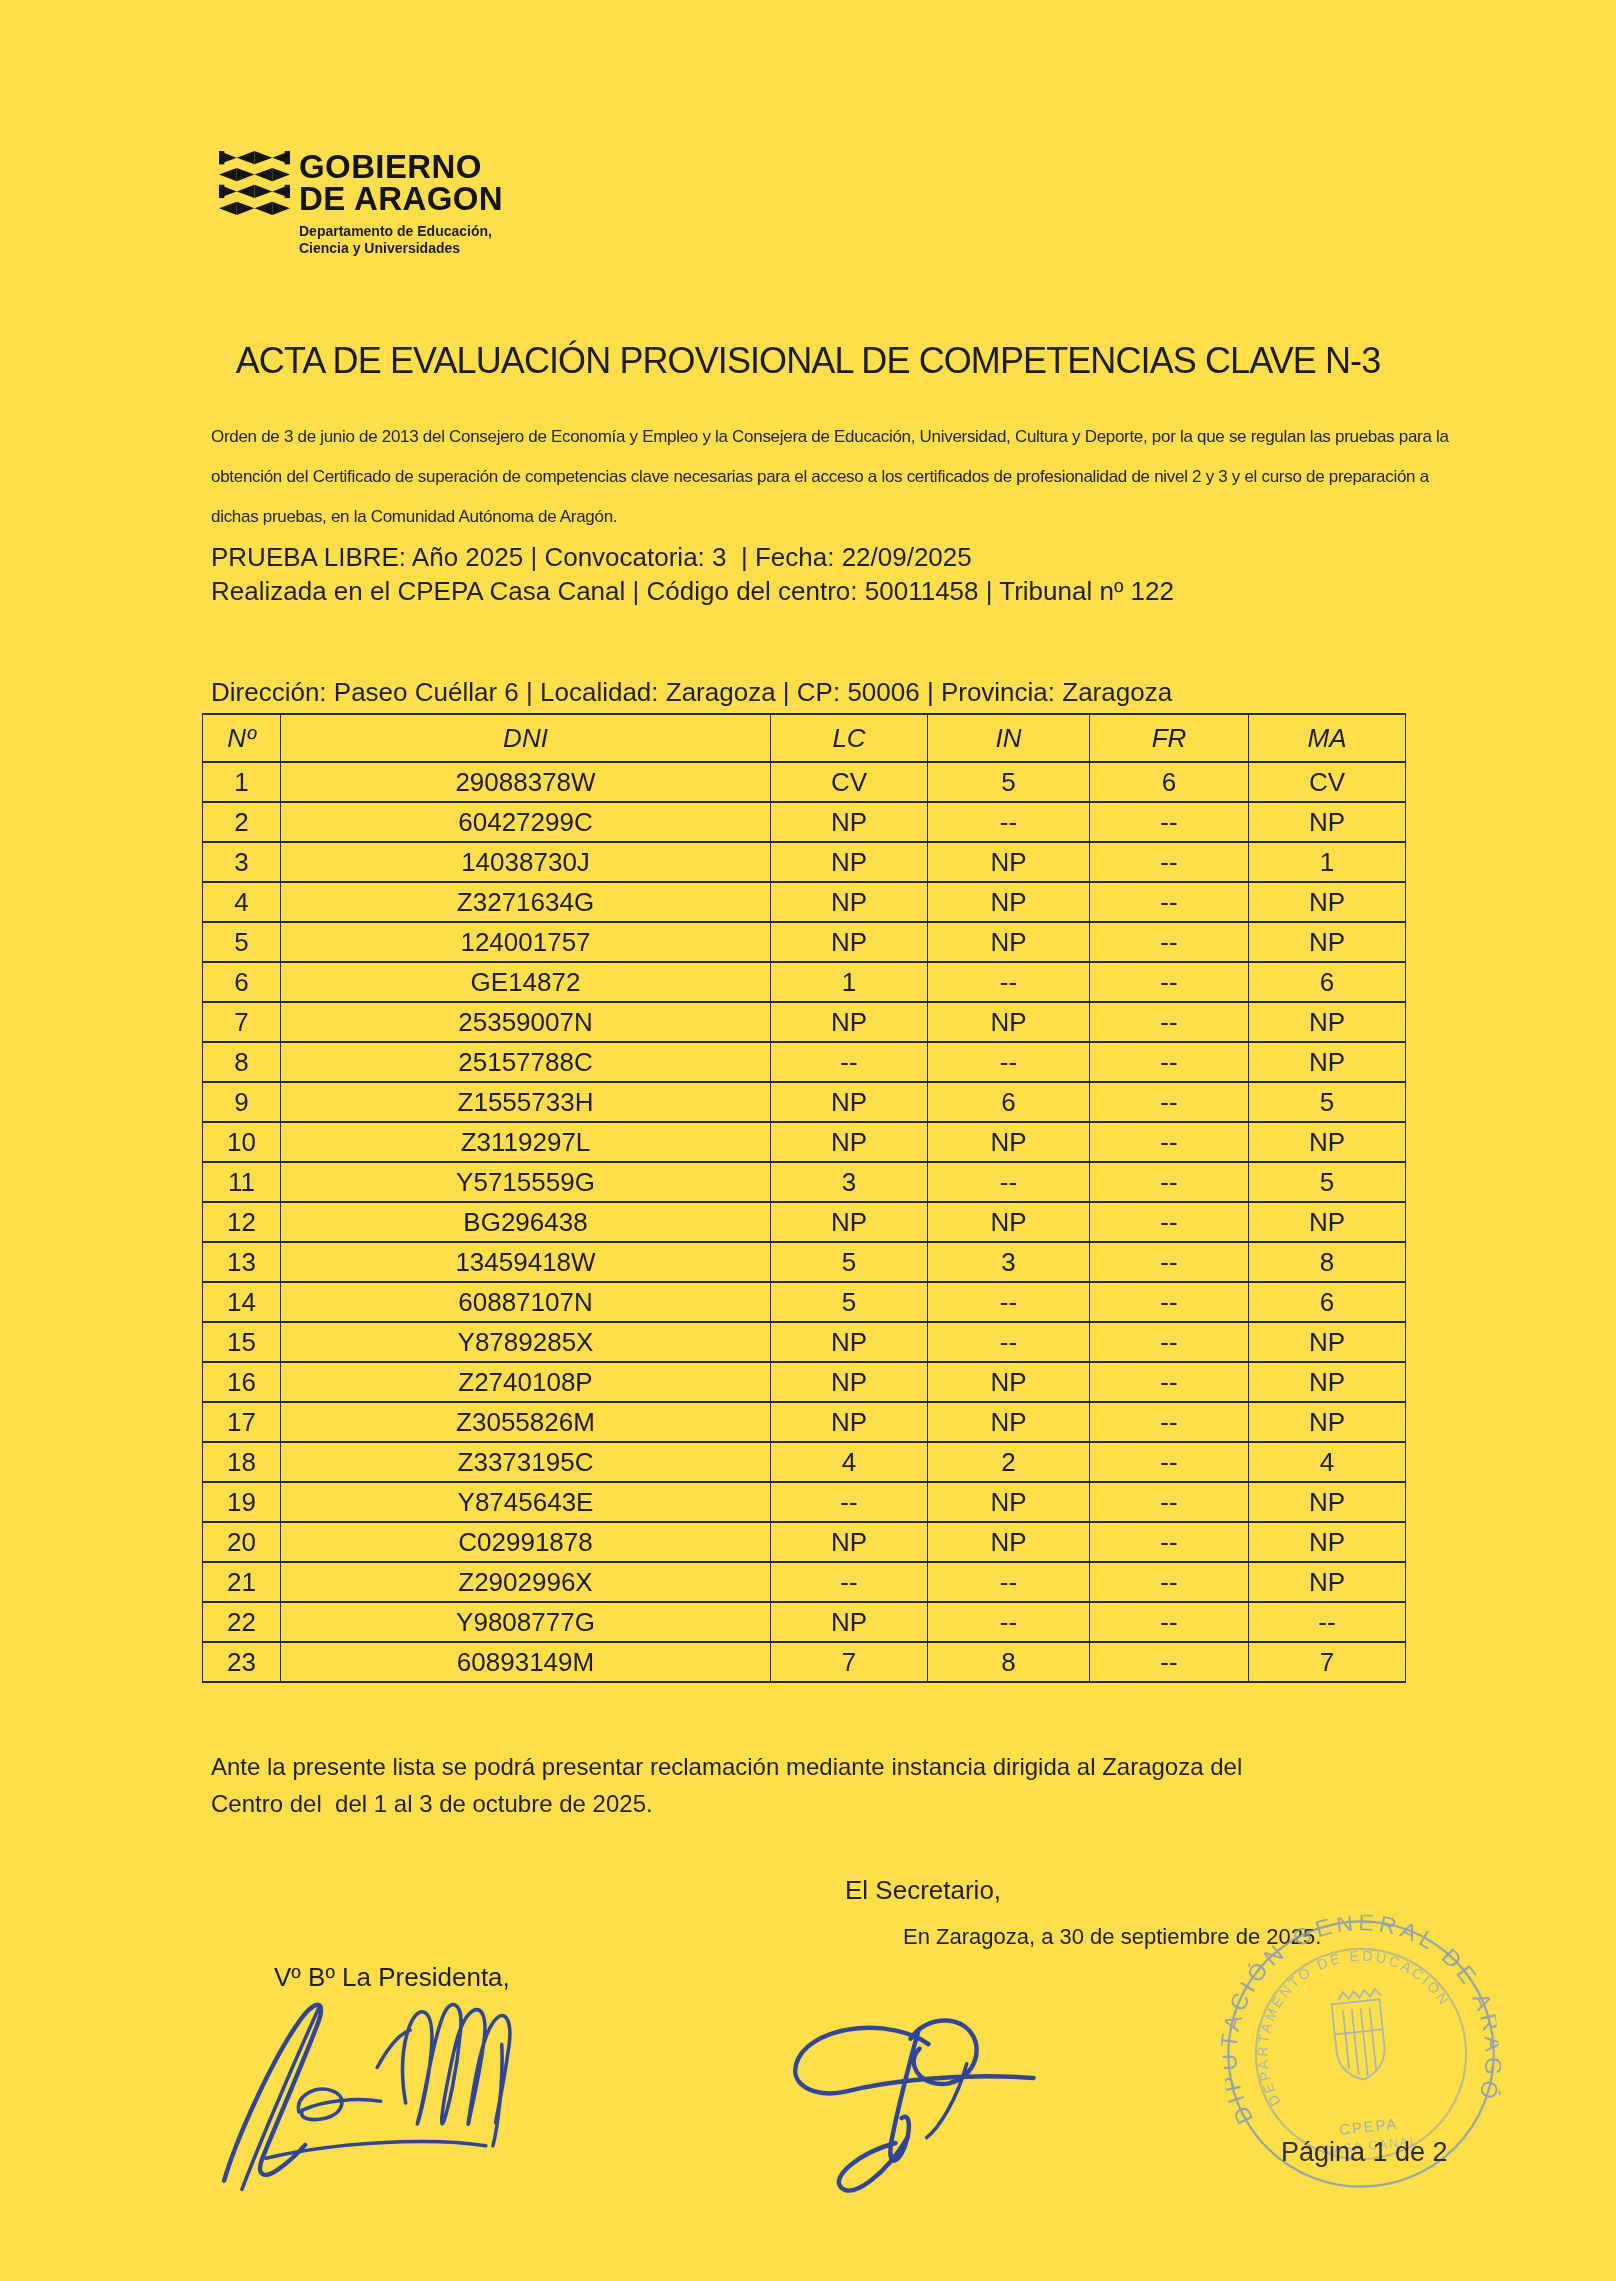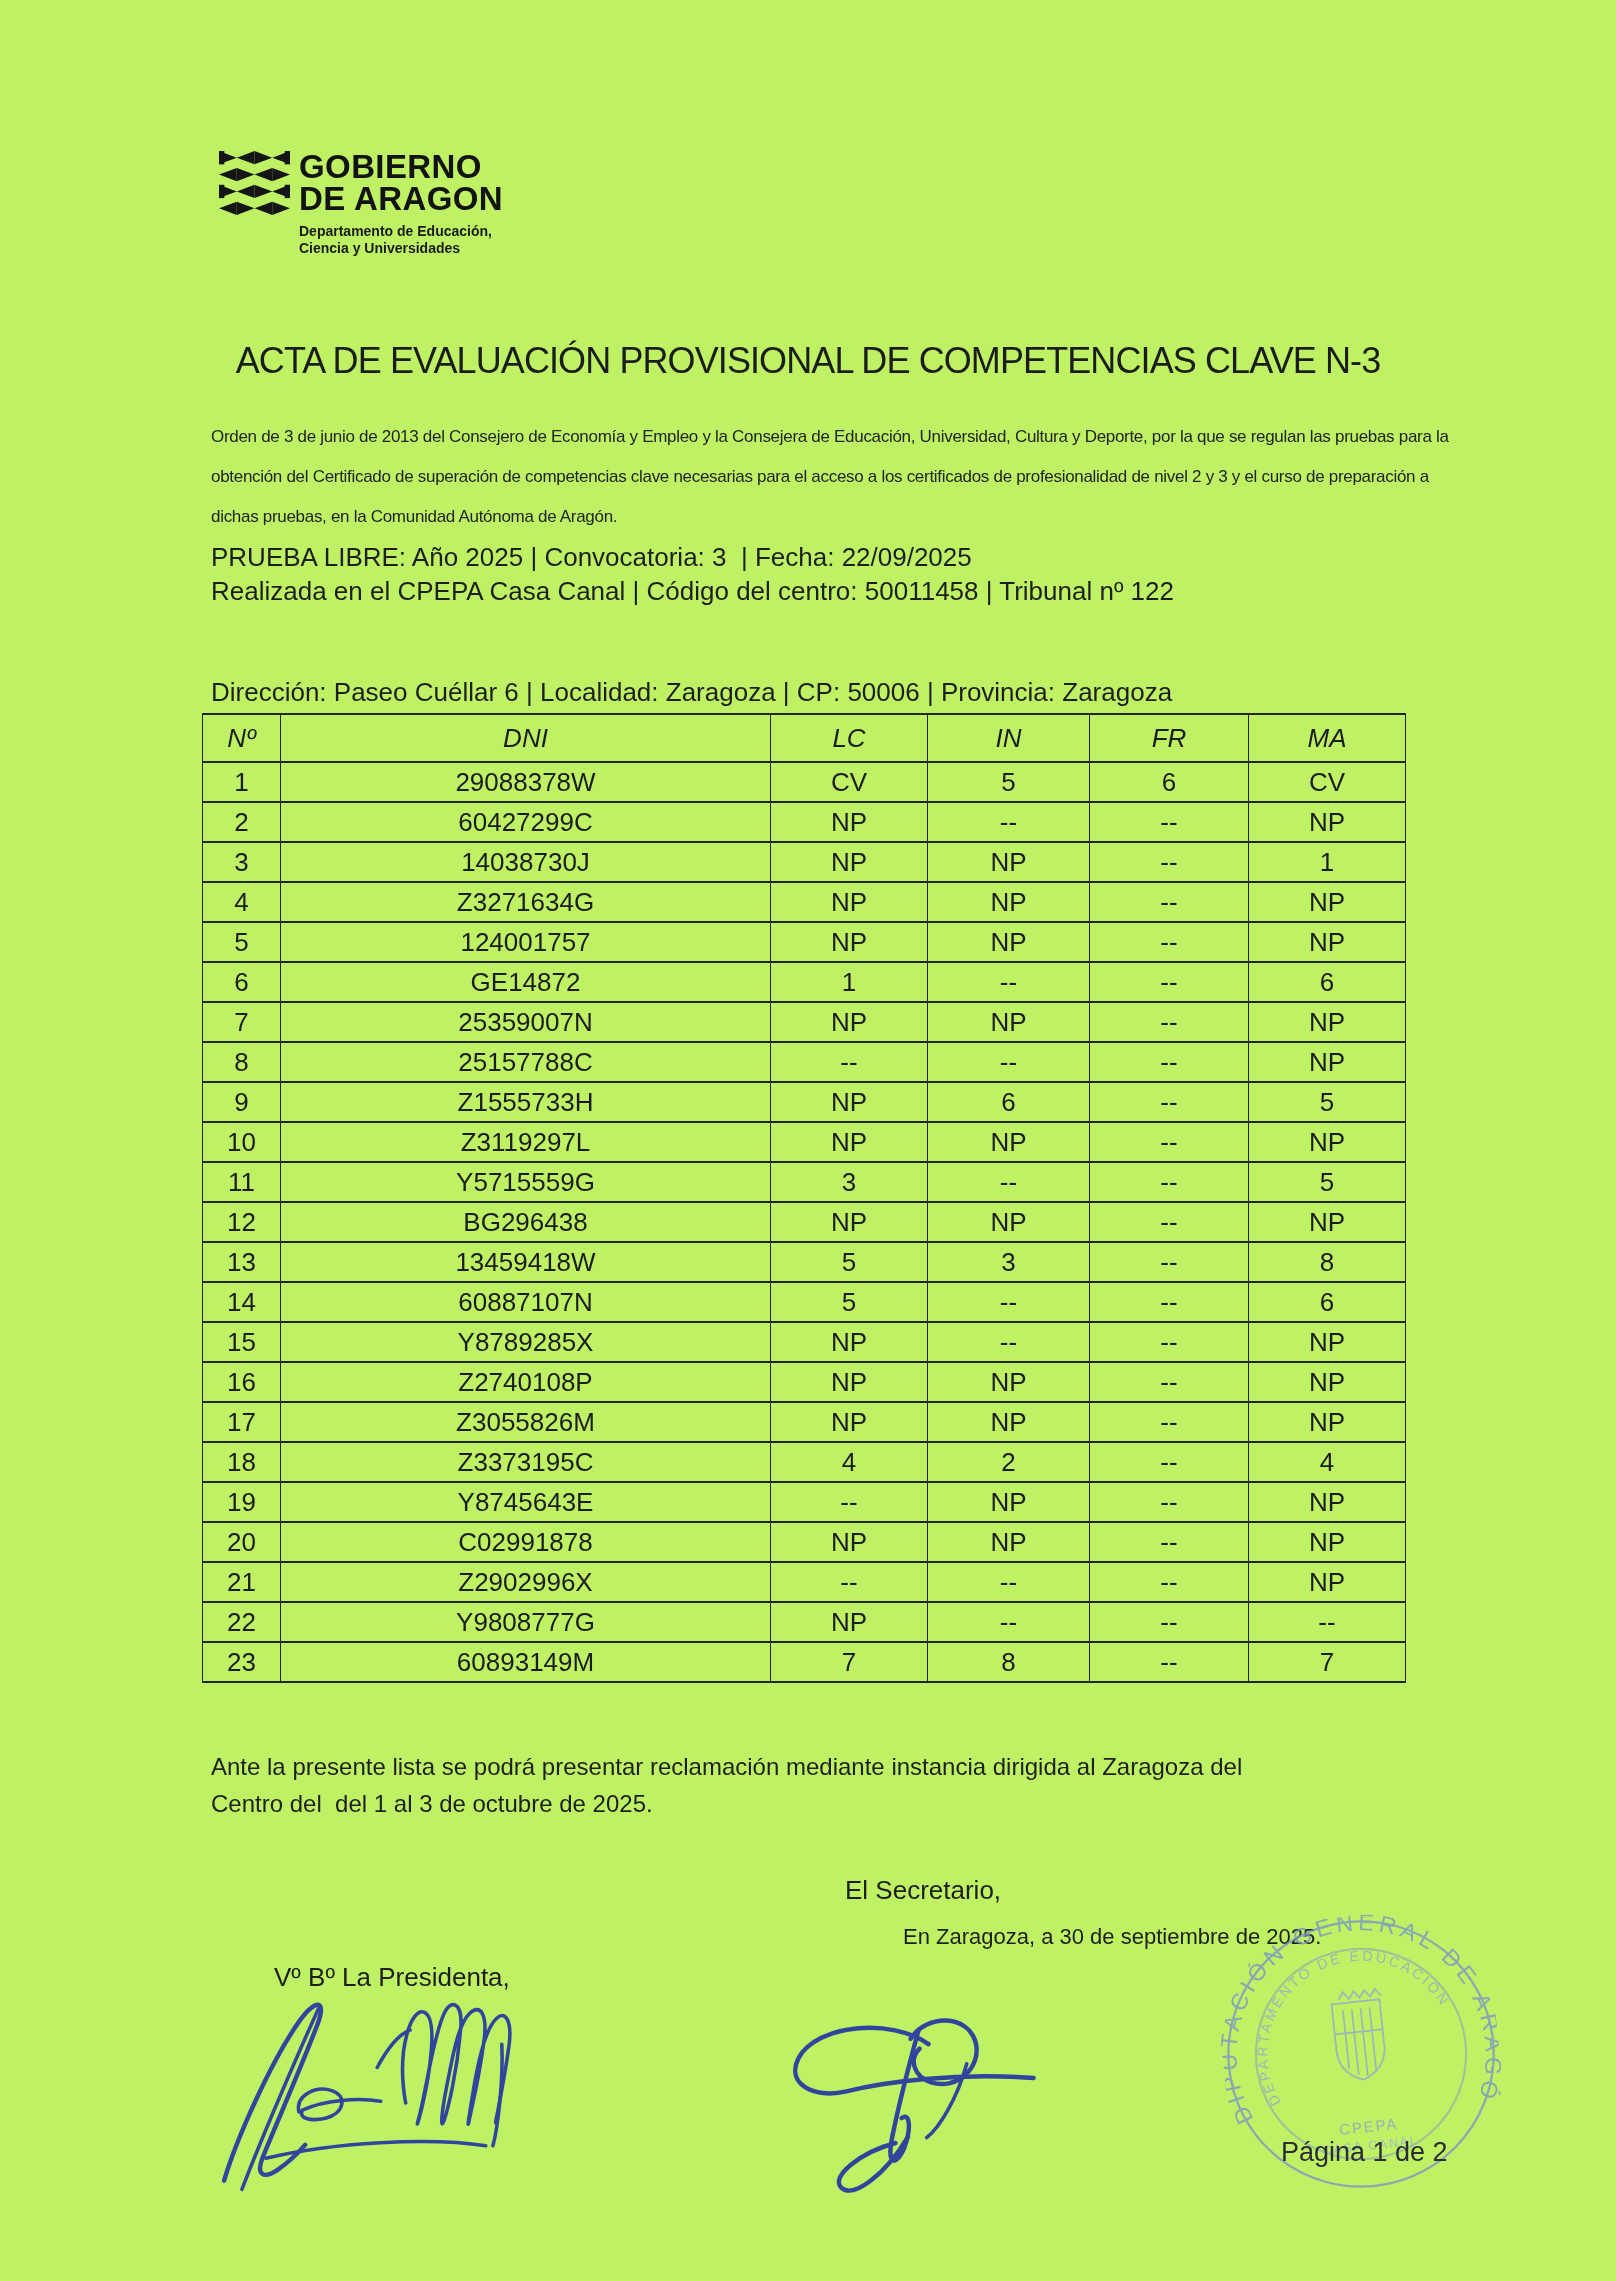--- a/index.html
+++ b/index.html
@@ -6,21 +6,21 @@
   body {
     width:1616px; height:2281px;
     background:#e8e8e8;
     font-family:"Liberation Sans", sans-serif;
     color:#1d1d1d;
     -webkit-font-smoothing:antialiased;
   }
   .page {
     position:relative;
     width:1616px; height:2281px;
-    background:#bef264;
+    background:#fde047;
     overflow:hidden;
   }
 
   
   .logo { position:absolute; left:219px; top:151px; display:flex; gap:9px; }
   .logo-icon { flex:0 0 auto; }
   .logo-text { padding-top:0px; }
   .logo-name { font-size:33px; font-weight:700; letter-spacing:0.4px; line-height:32px; color:#131313; }
   .logo-sub { margin-top:8px; font-size:14px; font-weight:700; line-height:17px; color:#1a1a1a; }
 

